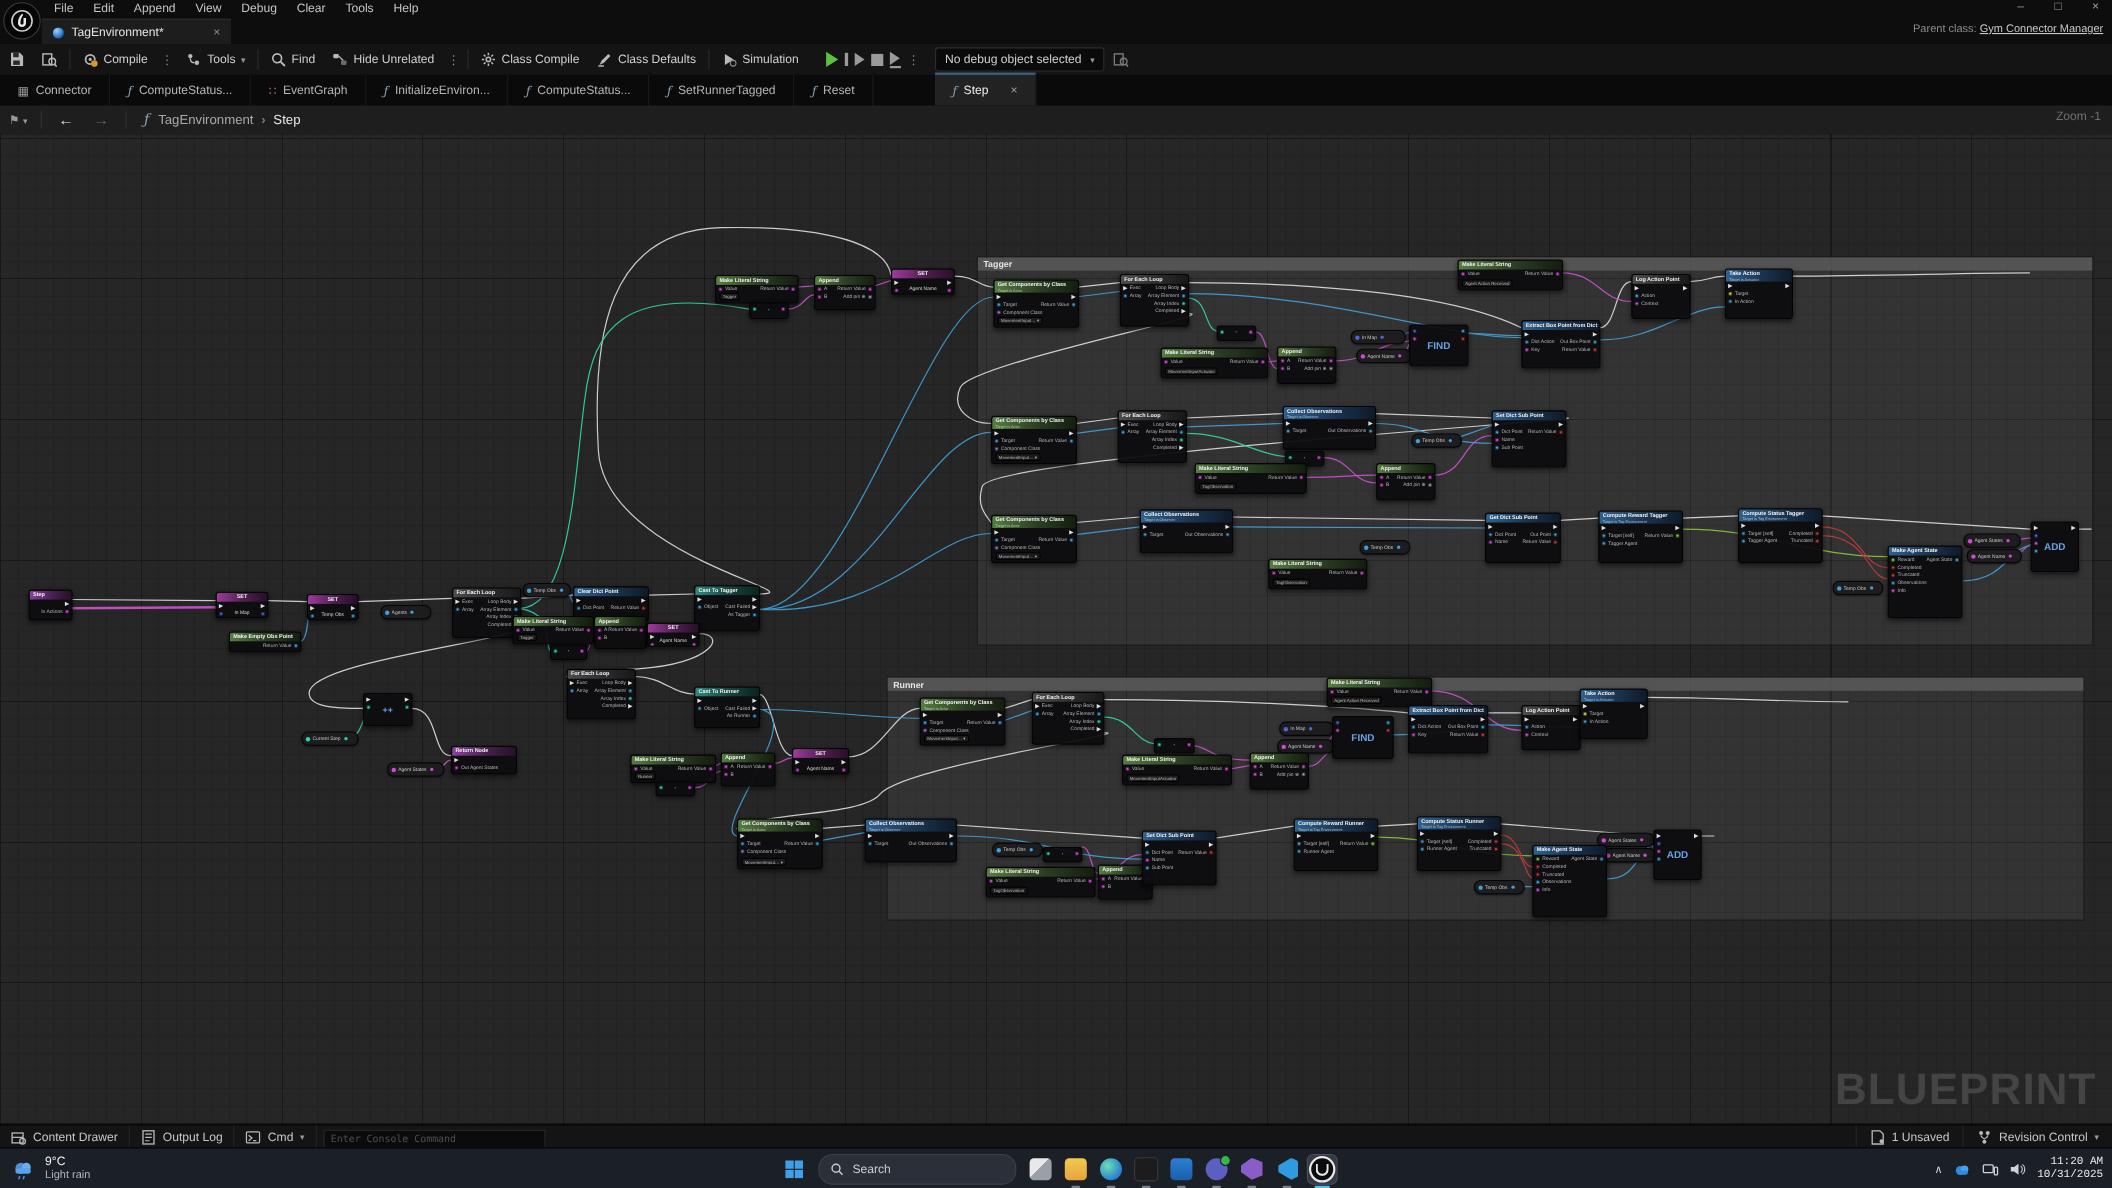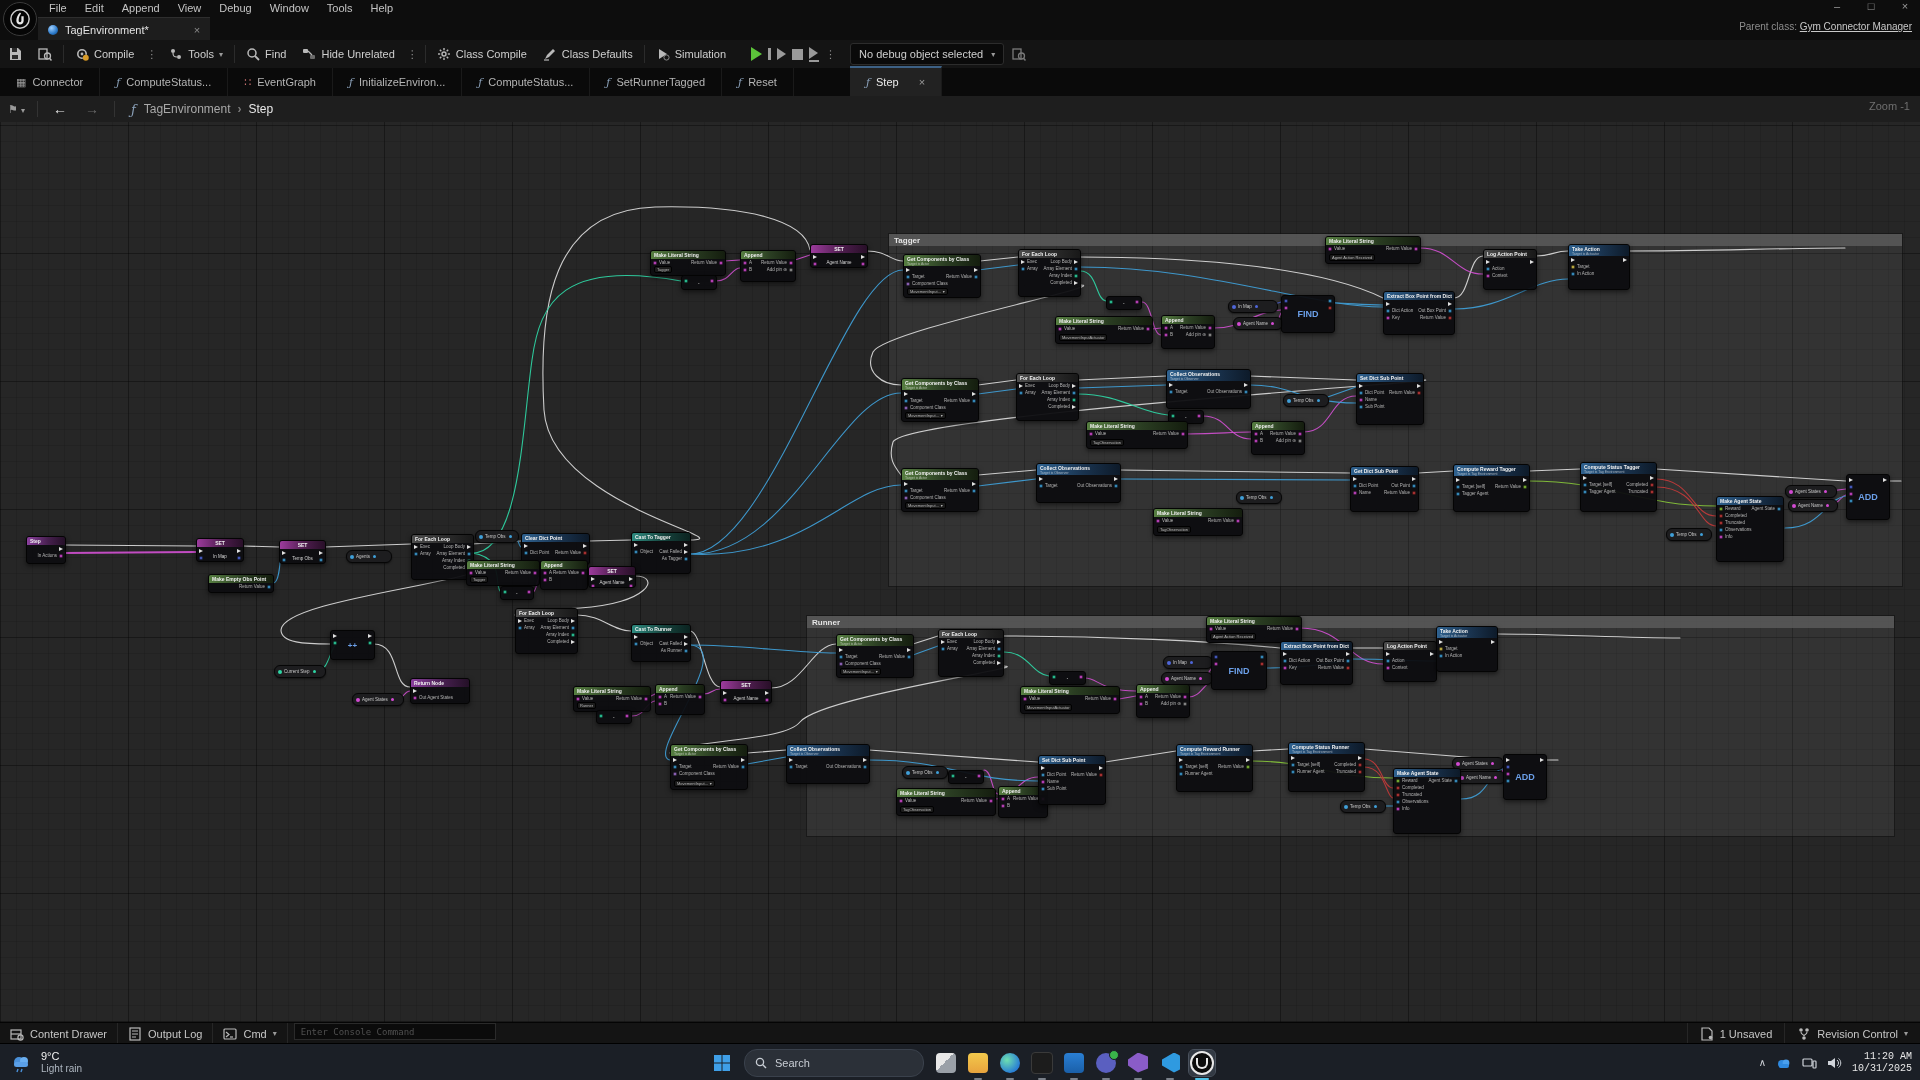--- a/index.html
+++ b/index.html
@@ -93,21 +93,21 @@
   .nclbl{position:absolute;left:0;right:0;bottom:2px;text-align:center;font-size:4.5px;color:#d6d6d6;white-space:nowrap;}
   .pill{position:absolute;display:flex;align-items:center;background:#1d1d1f;border:1px solid #060606;
     border-radius:6px;font-size:4.5px;color:#c9c9c9;padding:0 3px;white-space:nowrap;z-index:3;
     box-shadow:0 1px 2px rgba(0,0,0,.5);}
   .pill .dot{width:4px;height:4px;border-radius:50%;margin-right:2px;flex:none;}
   .pill .out{width:3px;height:3px;border-radius:50%;margin-left:3px;flex:none;}
   #watermark{position:absolute;right:14px;bottom:8px;font-size:40px;font-weight:900;letter-spacing:1px;
     color:#444;z-index:0;font-family:"Liberation Sans",sans-serif;}
   
   #statusbar{position:absolute;left:0;top:1022px;width:1920px;height:21px;background:#141414;border-top:1px solid #040404;
-    display:flex;align-items:flex-start;font-size:11px;color:#c6c6c6;}
+    display:flex;align-items:flex-end;font-size:11px;color:#c6c6c6;}
   .sb-btn{display:flex;align-items:center;gap:6px;height:21px;padding:0 10px;border-right:1px solid #262626;}
   #console-input{width:188px;height:15px;background:#0b0b0b;border:1px solid #2a2a2a;margin-left:6px;
     display:flex;align-items:center;padding:0 6px;font-family:"DejaVu Sans Mono",monospace;font-size:9px;color:#4f4f4f;}
   #sb-right{margin-left:auto;display:flex;align-items:center;height:21px;}
   .sb-rbtn{display:flex;align-items:center;gap:6px;height:21px;padding:0 12px;border-left:1px solid #262626;}
   
   #taskbar{position:absolute;left:0;top:1043px;width:1920px;height:37px;background:#1b1f26;border-top:1px solid #000;
     display:flex;align-items:center;}
   #weather{display:flex;align-items:center;gap:7px;padding:0 10px;}
   #weather .wt{font-size:11px;color:#f0f0f0;line-height:13px;}
@@ -135,21 +135,21 @@
       </svg>
   </div>
   <div id="titlebar">
     <div style="width:40px"></div>
     <div id="menubar" style="display:flex">
         <div class="menu-item">File</div>
         <div class="menu-item">Edit</div>
         <div class="menu-item">Append</div>
         <div class="menu-item">View</div>
         <div class="menu-item">Debug</div>
-        <div class="menu-item">Window</div>
+        <div class="menu-item">Clear</div>
         <div class="menu-item">Tools</div>
         <div class="menu-item">Help</div>
       </div>
     <div id="win-controls">
       <span>–</span>
       <span>□</span>
       <span>×</span>
     </div>
   </div>
 
@@ -317,20 +317,21 @@
     <span class="nav" style="color:#6a6a6a">→</span>
     <span class="sepv"></span>
     <span id="crumb-fn">ƒ</span>
     <span id="crumb-root">TagEnvironment</span>
     <span id="crumb-sep">›</span>
     <span id="crumb-cur">Step</span>
   </div>
   <div id="zoom-label">Zoom -1</div>
 
   <div id="graph">
+    <div id="watermark">BLUEPRINT</div>
   <div class="comment" style="left: 888px; top: 111px; width: 1013px; height: 352px;">
         <div class="chd">Tagger</div>
       </div>
       <div class="comment" style="left: 806px; top: 493px; width: 1087px; height: 220px;">
         <div class="chd">Runner</div>
       </div>
       <svg id="wires" width="1920" height="900" viewBox="0 122 1920 900">
         <path d="M64 553 L196 552" stroke="#cf4fcf" stroke-width="2.2"></path>
         <path d="M64 545 L196 546" stroke="#dadada" stroke-width="1.1"></path>
         <path d="M243 546 L279 547" stroke="#dadada" stroke-width="1.1"></path>

